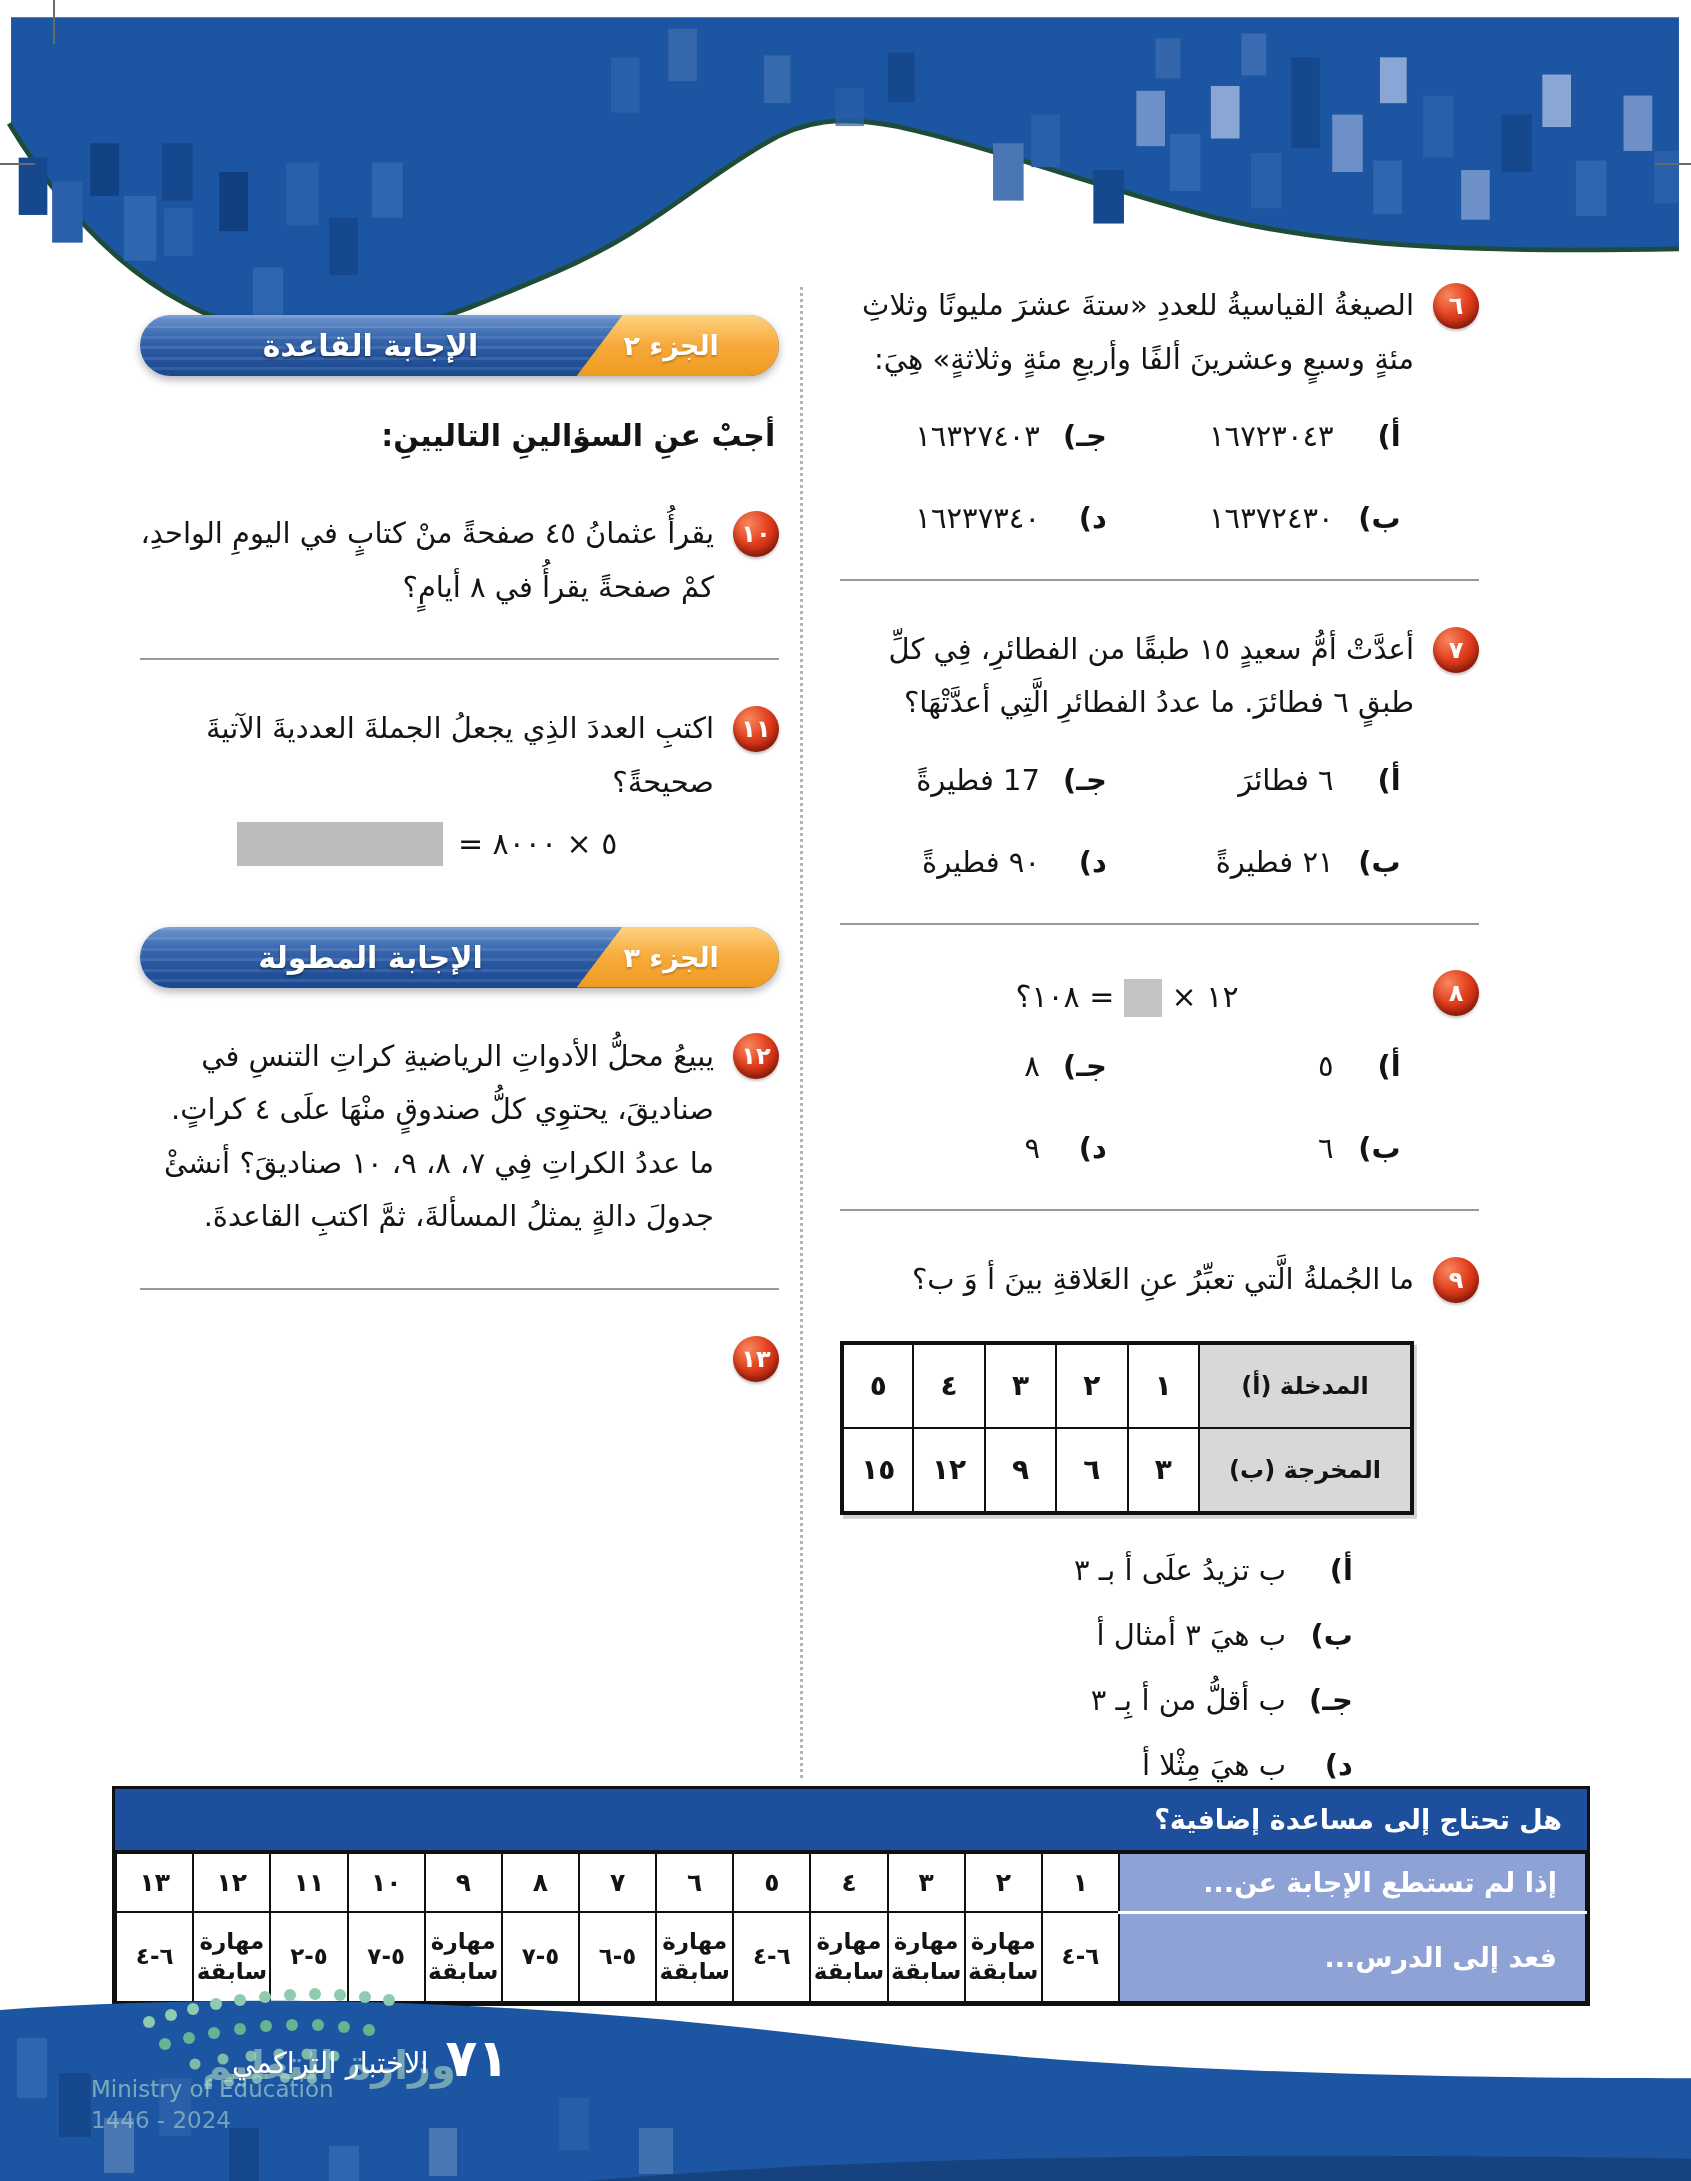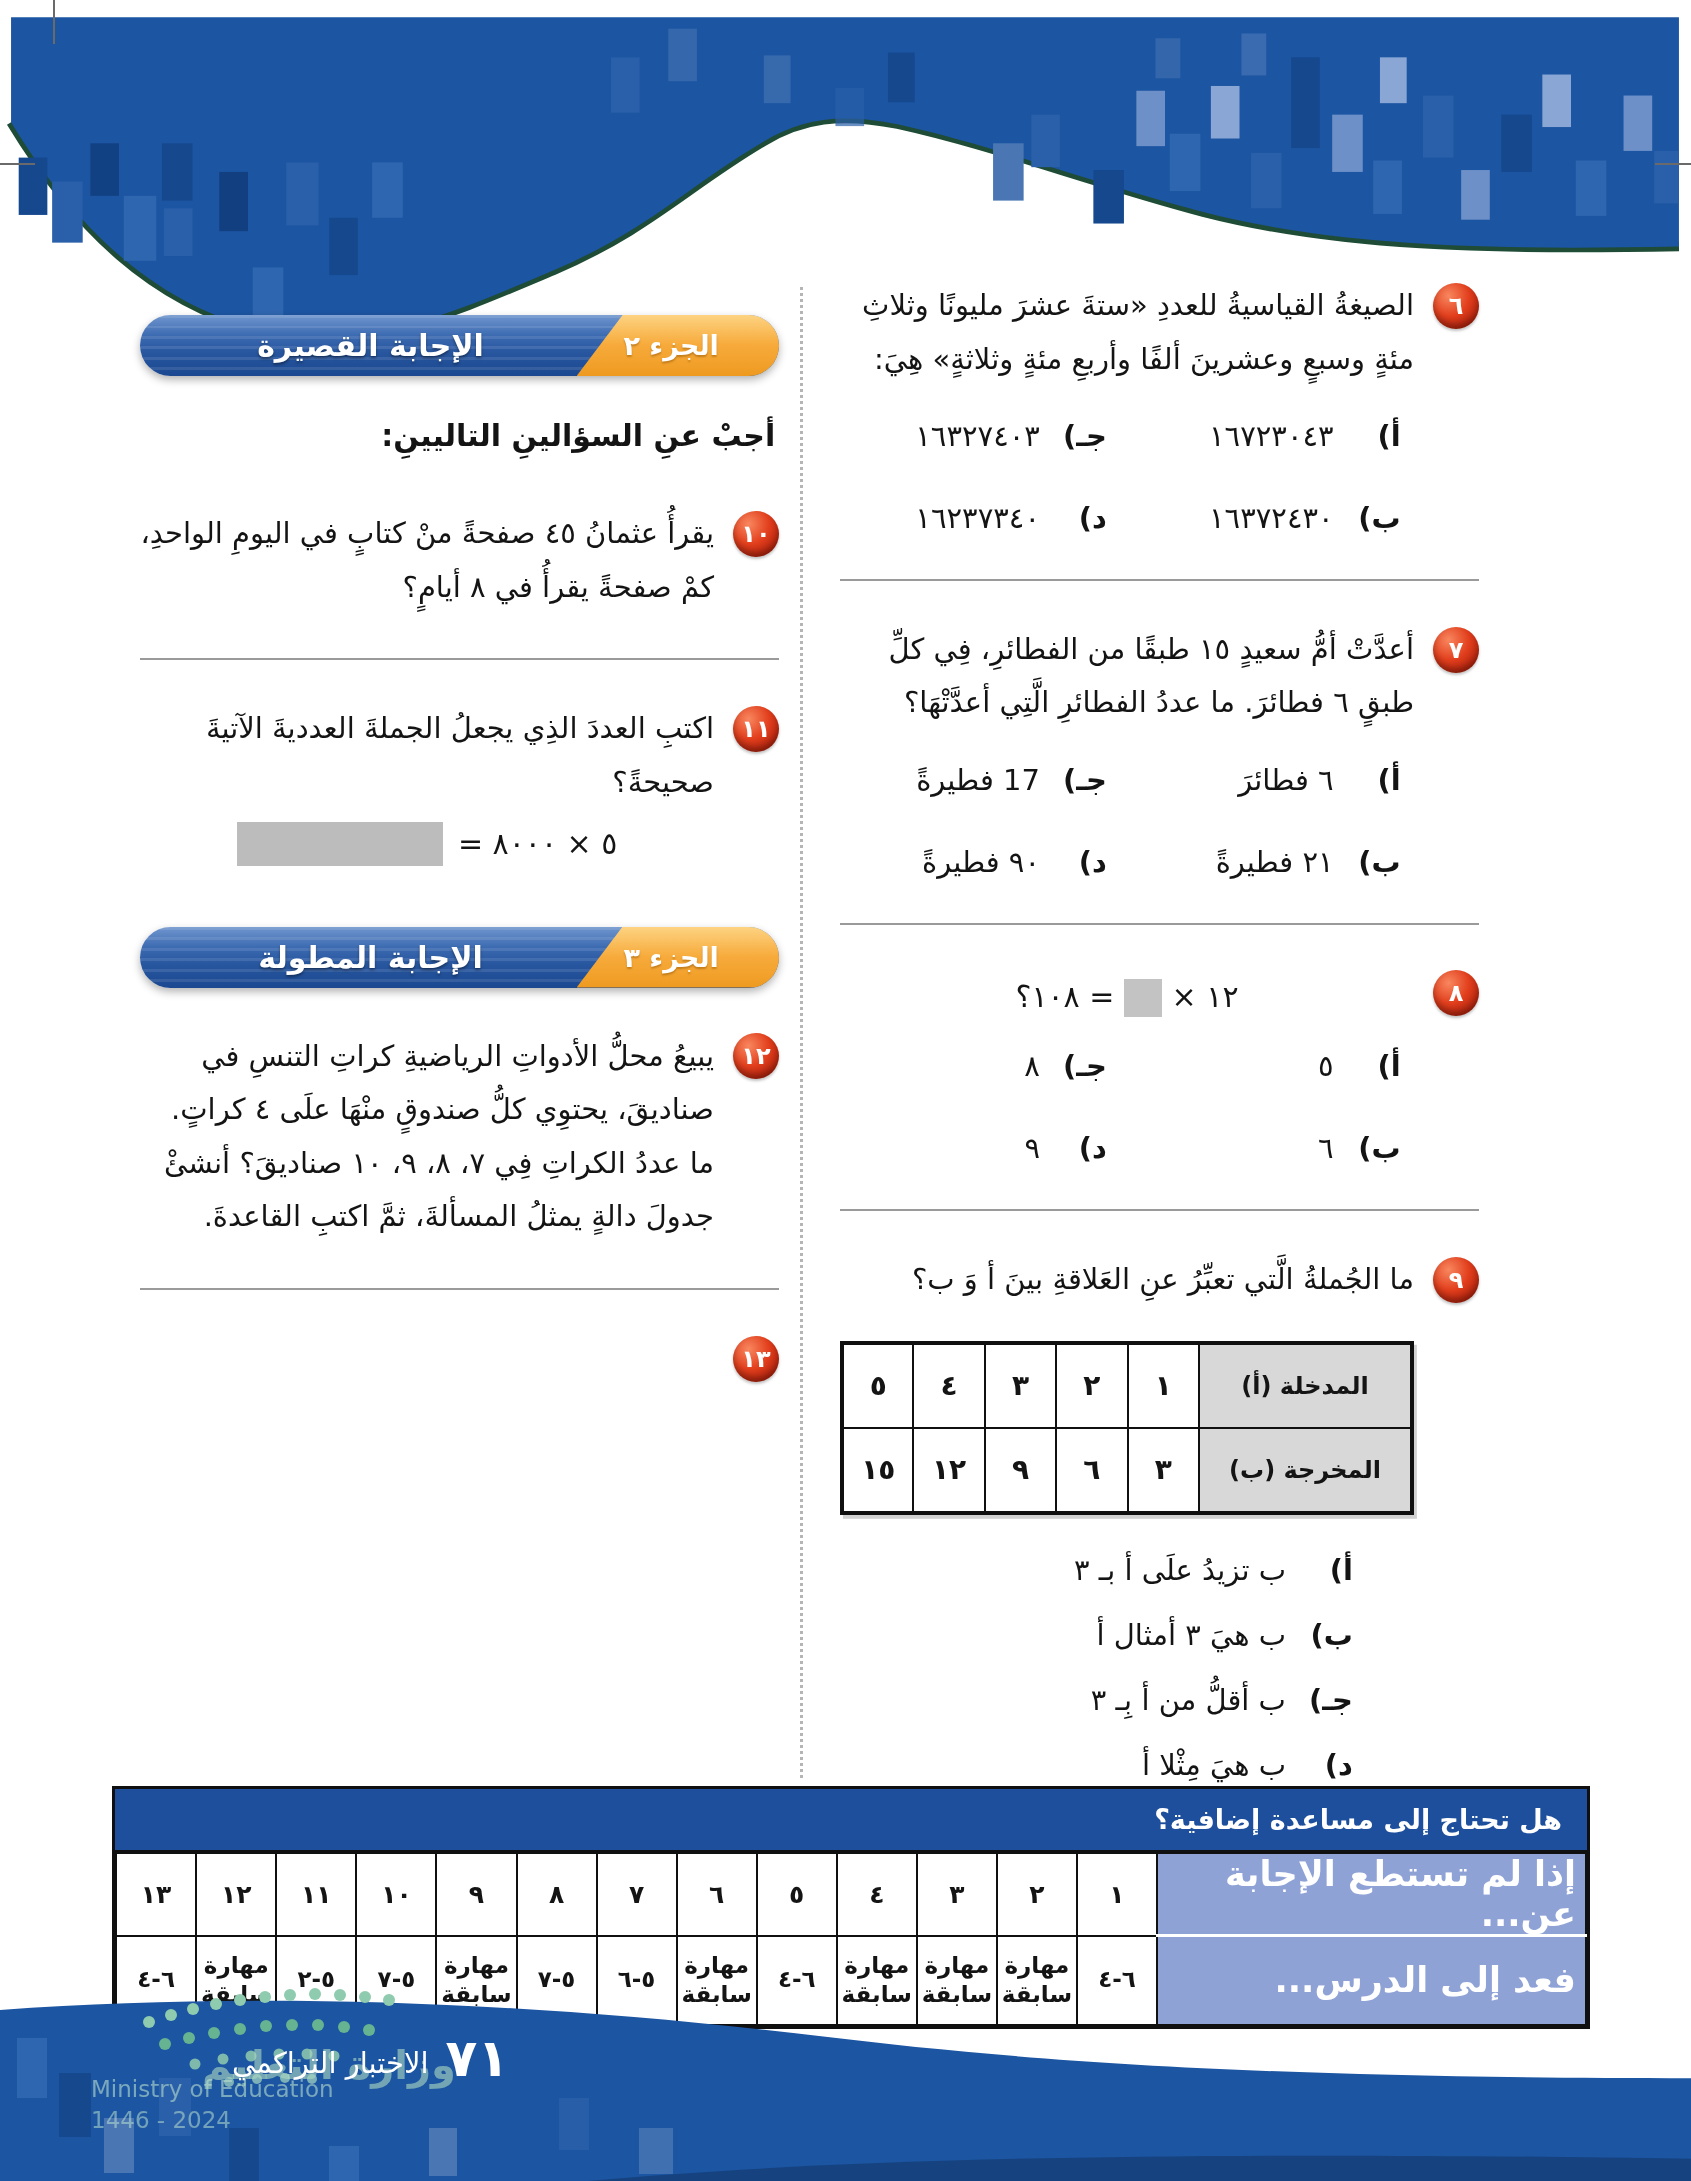--- a/index.html
+++ b/index.html
@@ -57,21 +57,21 @@
   .instruction{font-size:30px;font-weight:bold;margin:34px 3.8px 0 0;line-height:1.7;}
   .mt48{margin-top:46px;} .mt64{margin-top:61px;} .mt44{margin-top:42px;}
   
   .help{position:absolute;left:113px;right:101px;top:1786px;border:3.8px solid #101010;background:#c2410c;}
   .help-title{height:61px;background:#1d4f9c;color:#fff;display:flex;align-items:center;padding:0 25px;
     font-size:27px;font-weight:bold;border-bottom:2.9px solid #101010;}
   .help-table{width:100%;border-collapse:collapse;table-layout:fixed;}
   .help-table td{border:2.9px solid #101010;text-align:center;font-weight:bold;background:#fff;}
   .help-row1 td{height:55px;font-size:25px;}
   .help-row2 td{height:84px;font-size:23px;line-height:1.3;padding:1.9px;}
-  td.help-label{width:409px;background:#8fa2d6;color:#fff;text-align:right;padding:0 9px;font-size:35px;}
+  td.help-label{width:409px;background:#8fa2d6;color:#fff;text-align:right;padding:0 28px;font-size:27px;}
   td.lbl1{border-bottom:3.8px solid #fff;}
   
   .wm-ar{position:absolute;left:203px;top:2042px;font-size:40px;font-weight:bold;color:rgba(170,215,192,.62);}
   .wm-en{position:absolute;left:92px;top:2076px;font-size:23px;color:rgba(185,224,205,.6);}
   .wm-year{position:absolute;left:92px;top:2107px;font-size:23px;color:rgba(185,224,205,.55);}
   .footer-label{position:absolute;left:233px;top:2032px;display:flex;align-items:center;gap:17px;color:#fff;}
   .footer-page{font-size:52px;font-weight:bold;line-height:1;}
   .footer-title{font-size:29px;font-weight:normal;padding-top:9.6px;}
 </style>
 </head>
@@ -254,21 +254,21 @@
             </div>
         </div>
       </div>
     </div>
   </section>
 
   <section class="col-left">
 
     <div class="banner">
       <div class="banner-stripes"></div>
-      <div class="banner-title">الإجابة القصيرة</div>
+      <div class="banner-title">الإجابة القاعدة</div>
       <div class="banner-tab">الجزء ٢</div>
     </div>
 
     <p class="instruction">أجبْ عنِ السؤالينِ التاليينِ:</p>
 
     <div class="q mt48">
       <div class="badge">١٠</div>
       <div class="q-body">
         <p class="q-text">يقرأُ عثمانُ ٤٥ صفحةً منْ كتابٍ في اليومِ الواحدِ، كمْ صفحةً يقرأُ في ٨ أيامٍ؟</p>
       </div>

